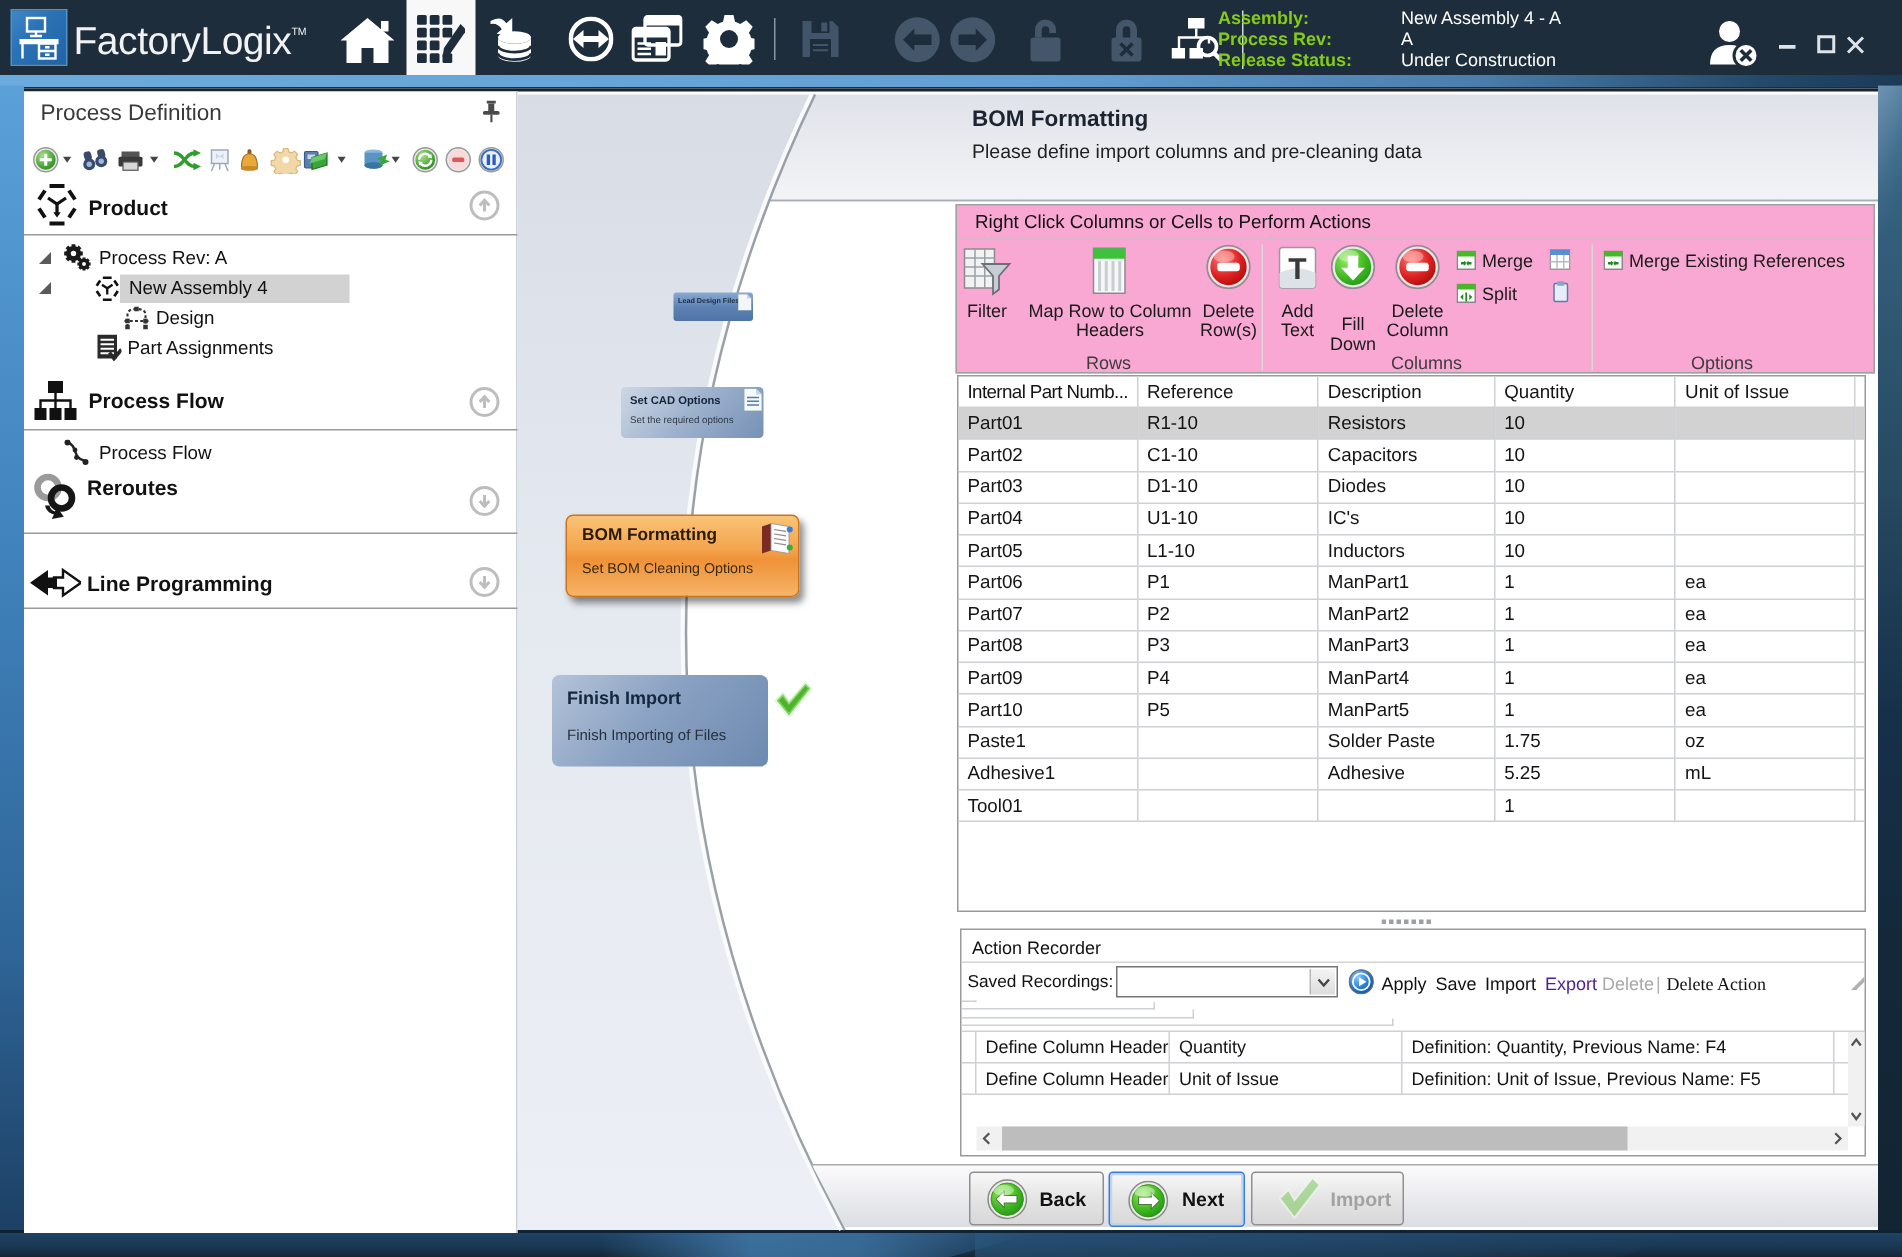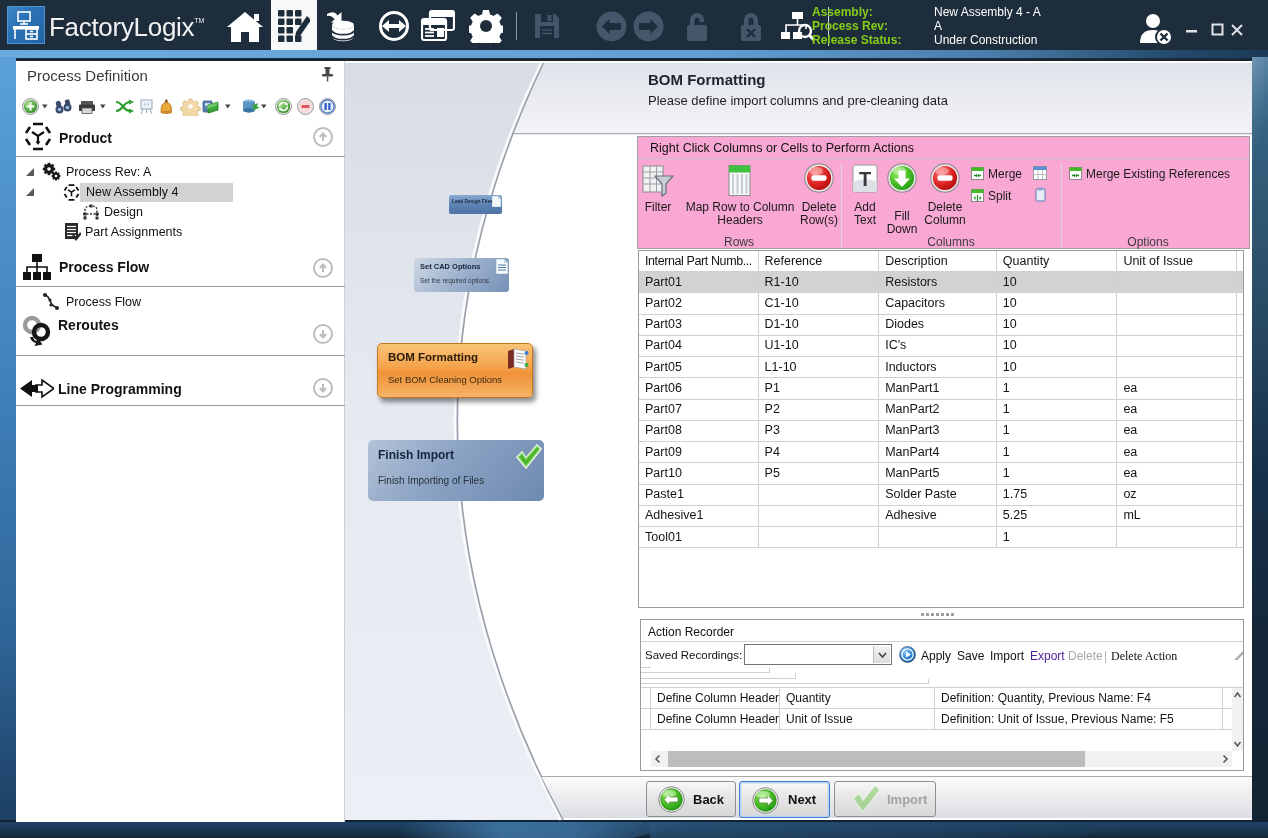--- a/index.html
+++ b/index.html
@@ -301,21 +301,21 @@
         <g stroke="#8a8a8a" stroke-width="0.8">
             <line x1="10" y1="5" x2="18" y2="6.2"></line>
             <line x1="10" y1="8" x2="18" y2="9.2"></line>
             <line x1="10" y1="11" x2="18" y2="12.2"></line>
             <line x1="10" y1="14" x2="18" y2="15.2"></line>
           </g>
         <circle cx="20.5" cy="5" r="2" fill="#3a7edd"></circle>
           <circle cx="20.5" cy="17" r="2" fill="#3aad3a"></circle>
       </svg>
     </div>
-    <div class="abs" style="left:352px;top:379px;width:176px;height:61px;border-radius:5px;background:linear-gradient(130deg,#b4c3d8 0%,#8aa2c3 45%,#6e8ab0 100%);">
+    <div class="abs" style="left:352px;top:389px;width:144px;height:61px;border-radius:5px;background:linear-gradient(130deg,#b4c3d8 0%,#8aa2c3 45%,#6e8ab0 100%);">
       <div class="abs" style="left:10px;top:8px;font-size:12px;font-weight:bold;color:#14273d;">Finish Import</div>
       <div class="abs" style="left:10px;top:35px;font-size:10px;color:#27303c;">Finish Importing of Files</div>
       <svg class="abs" style="left:146px;top:4px" width="28" height="26" viewBox="0 0 28 26">
         <path d="M3,13 L8,8 L12,14 L23,1 L27,5 L12,24 L3,13 Z" fill="#4db52c" stroke="#e9f6e2" stroke-width="1.6"></path>
         <path d="M4.5,13 L8,9.5 L12,15 L23,2.5 L25.5,5 L12,22 Z" fill="none" stroke="#8cd96e" stroke-width="1.2" opacity="0.8"></path>
       </svg>
     </div>
 
     <div id="leftpanel">
       <div id="pdtitle">Process Definition</div>

